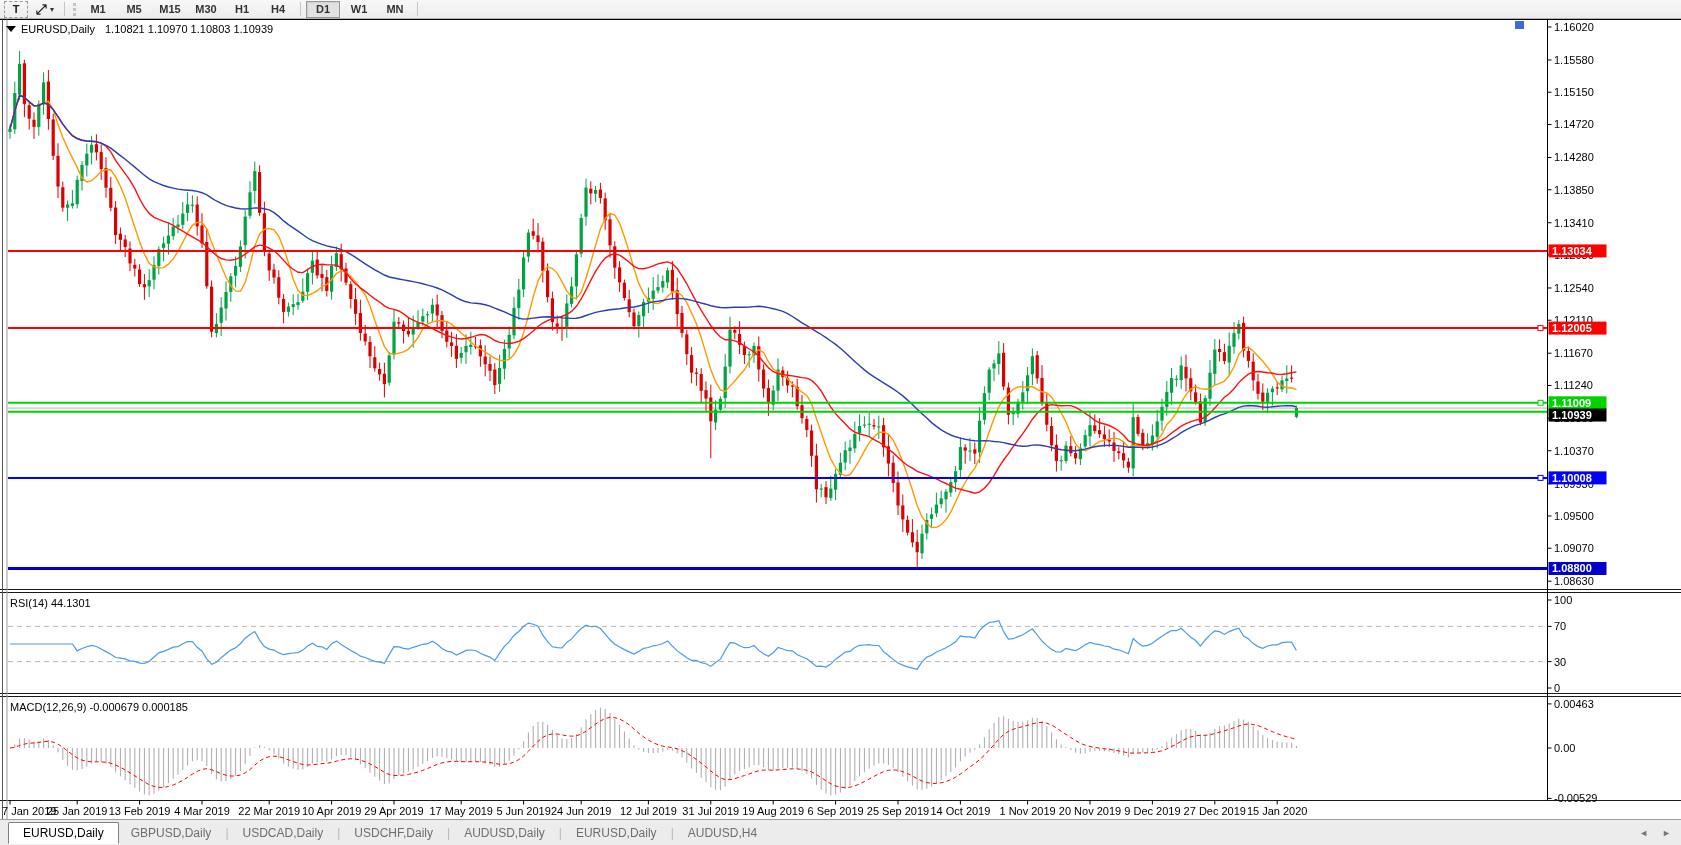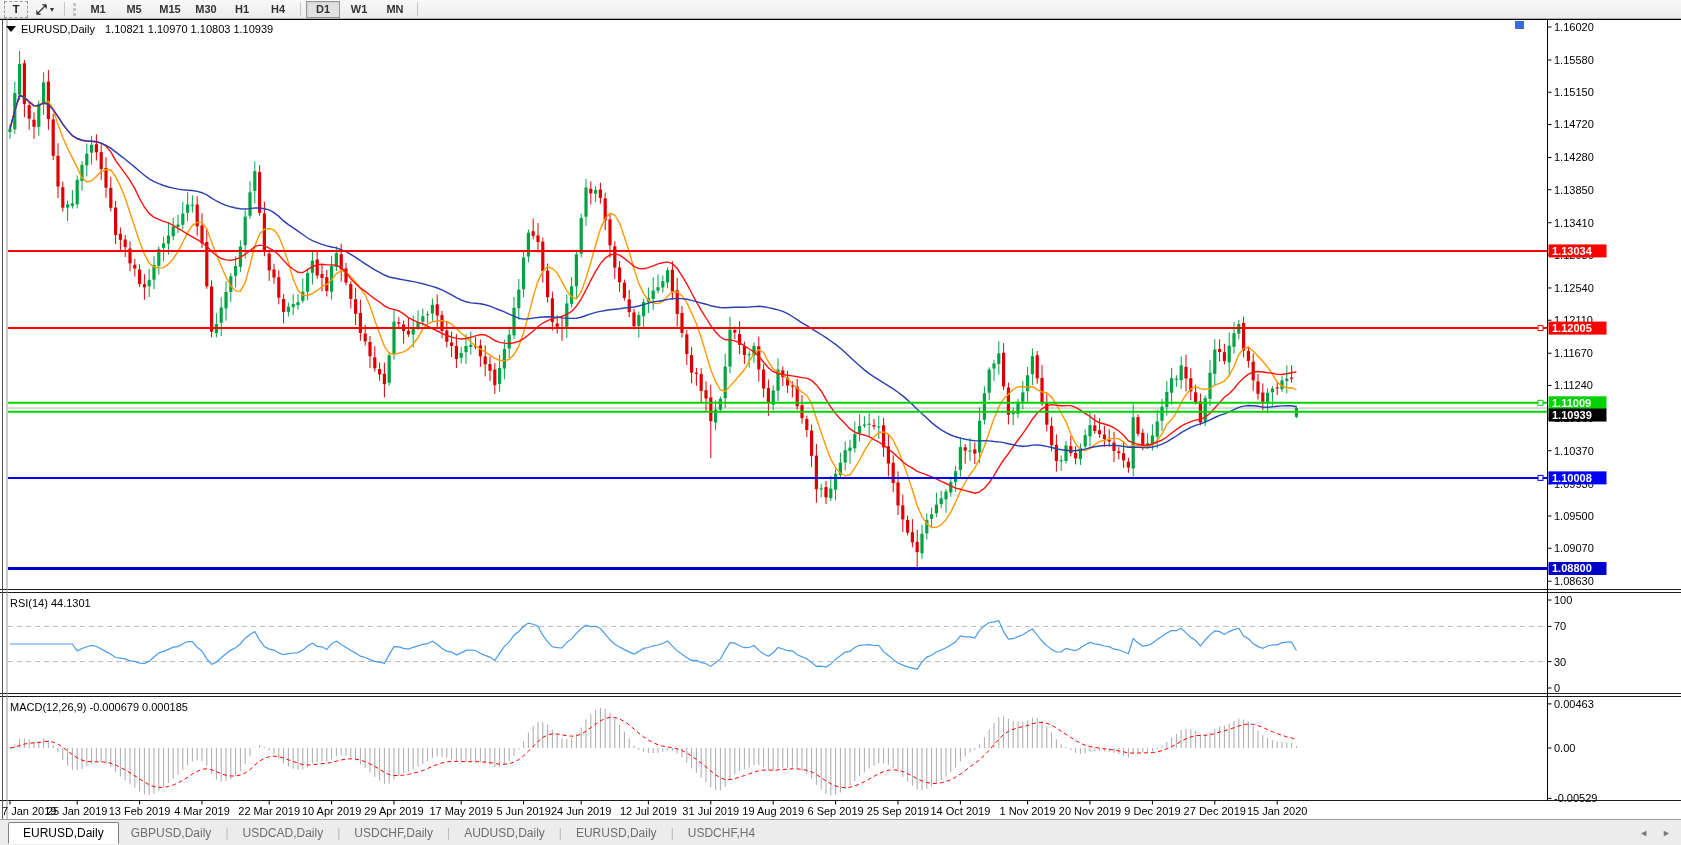--- a/index.html
+++ b/index.html
@@ -1033,19 +1033,19 @@
       <span class="tab">GBPUSD,Daily</span>
       <span class="tsep">|</span>
       <span class="tab">USDCAD,Daily</span>
       <span class="tsep">|</span>
       <span class="tab">USDCHF,Daily</span>
       <span class="tsep">|</span>
       <span class="tab">AUDUSD,Daily</span>
       <span class="tsep">|</span>
       <span class="tab">EURUSD,Daily</span>
       <span class="tsep">|</span>
-      <span class="tab">USDCHF,H4</span>
+      <span class="tab">AUDUSD,H4</span>
     </span>
   <span class="tab-scroll">
     <span>◄</span>
     <span>►</span>
   </span>
 </div>
 
 </body></html>

